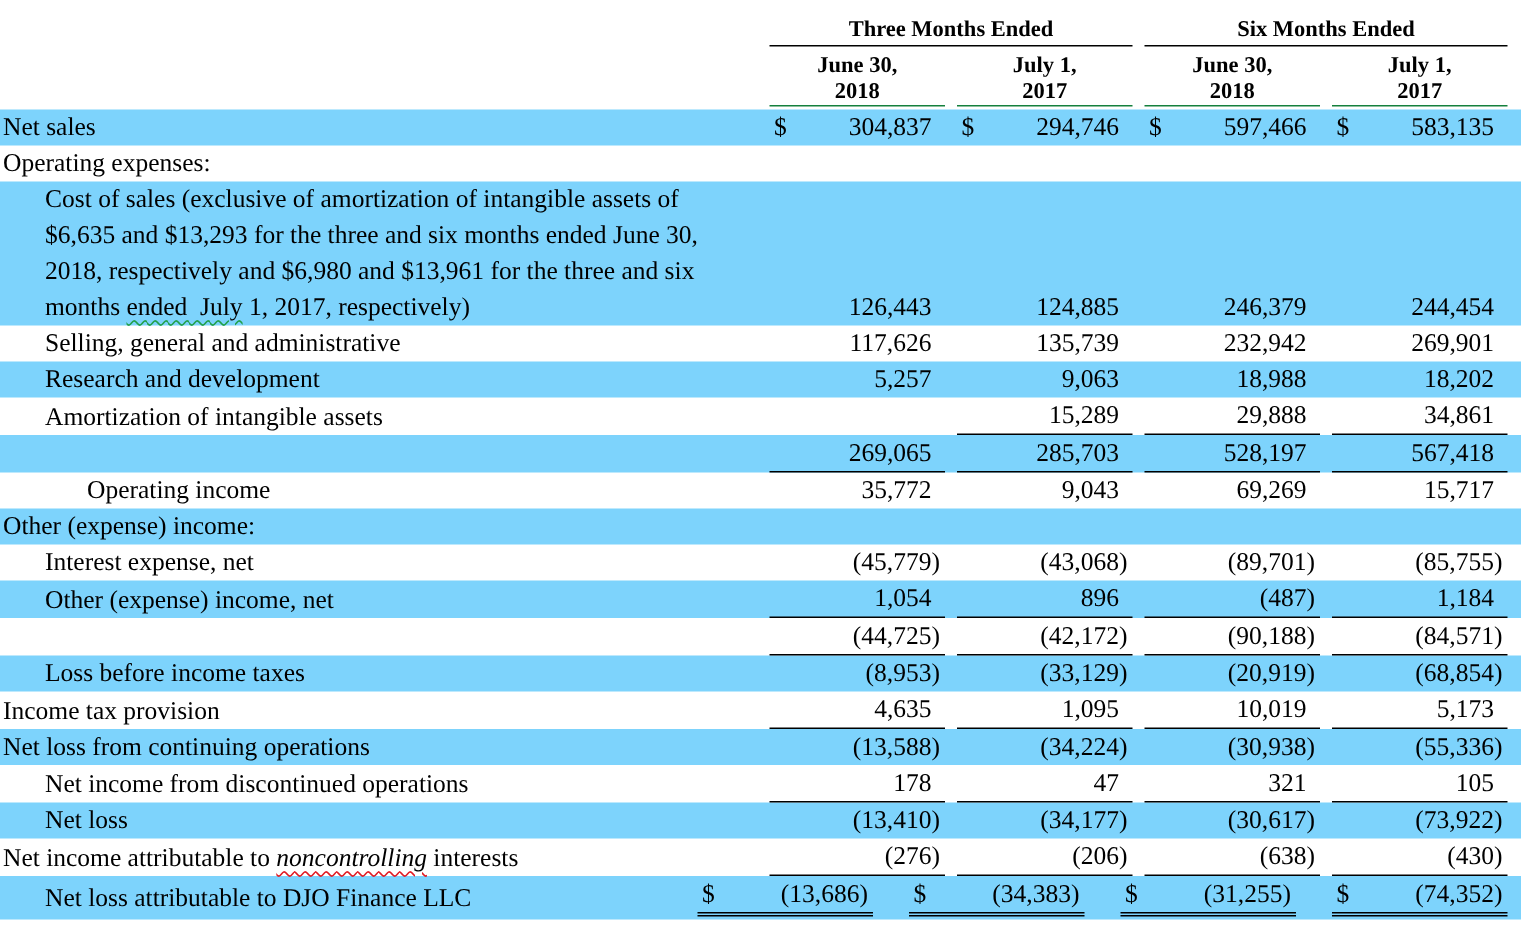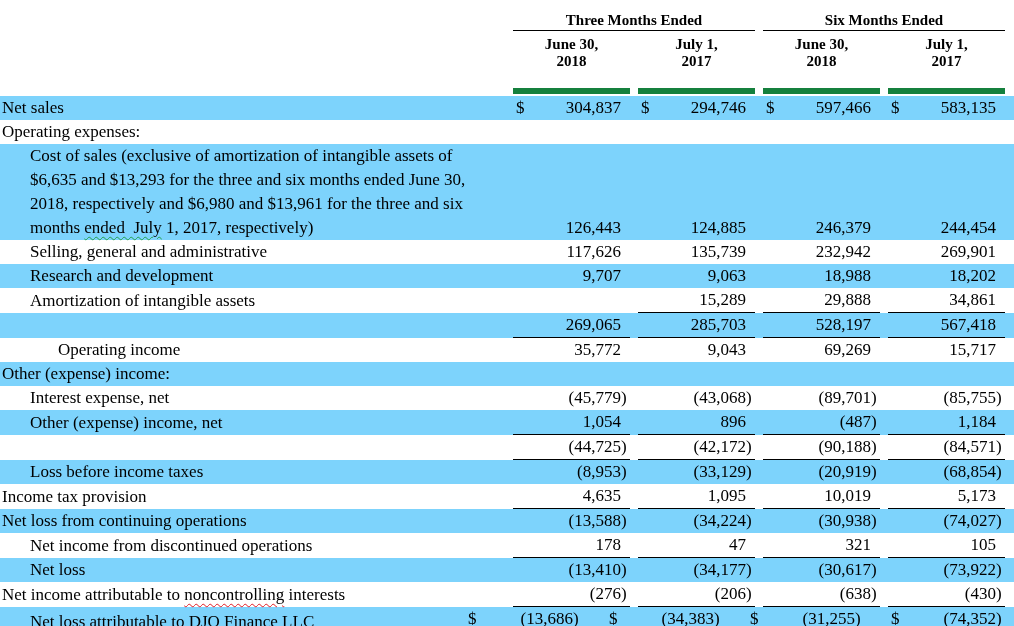--- a/index.html
+++ b/index.html
@@ -39,36 +39,36 @@
   .u2 { padding-bottom:2px;gap:16px; }
 
   
   .sq-green, .sq-red {
     text-decoration-line:underline;
     text-decoration-style:wavy;
     text-decoration-thickness:1px;
     text-underline-offset:3px;
   }
   .sq-green { text-decoration-color:#21a049; }
-  .sq-red   { text-decoration-color:#e01b24; }
+  .sq-red   { text-decoration-color:#e01b24;font-style:italic; }
 
   
   .hgroups { margin-top:12px; }
   .gg {
     flex:0 0 242px; width:242px; margin-left:8px;
     text-align:center; font-weight:bold;
     font-size:15px; line-height:17px;
     border-bottom:1px solid #000; padding-bottom:1px;
   }
   .hdates { margin-top:5px; margin-bottom:2px; }
   .g.hd {
     display:flex; flex-direction:column; align-items:stretch;
     text-align:center; font-weight:bold;
     font-size:15px; line-height:17px;
-    border-bottom:6px solid #15803d; padding-bottom:18px;
+    border-bottom:1px solid #15803d; padding-bottom:0;
   }
 </style>
 </head>
 <body>
 
 <div class="doc">
 
   <div class="row hgroups">
     <div class="label"></div>
     <div class="gg">
@@ -189,21 +189,21 @@
     <div class="g">
       <span class="dollar"></span>
       <span class="num">269,901</span>
       <span class="paren"></span>
     </div>
   </div>
       <div class="row shaded">
     <div class="label ind1"><span>Research and development</span></div>
     <div class="g">
       <span class="dollar"></span>
-      <span class="num">9,707</span>
+      <span class="num">5,257</span>
       <span class="paren"></span>
     </div>
     <div class="g">
       <span class="dollar"></span>
       <span class="num">9,063</span>
       <span class="paren"></span>
     </div>
     <div class="g">
       <span class="dollar"></span>
       <span class="num">18,988</span>
@@ -429,21 +429,21 @@
       <span class="num">(34,224</span>
       <span class="paren">)</span>
     </div>
     <div class="g">
       <span class="dollar"></span>
       <span class="num">(30,938</span>
       <span class="paren">)</span>
     </div>
     <div class="g">
       <span class="dollar"></span>
-      <span class="num">(74,027</span>
+      <span class="num">(55,336</span>
       <span class="paren">)</span>
     </div>
   </div>
       <div class="row u1">
     <div class="label ind1"><span>Net income from discontinued operations</span></div>
     <div class="g">
       <span class="dollar"></span>
       <span class="num">178</span>
       <span class="paren"></span>
     </div>

